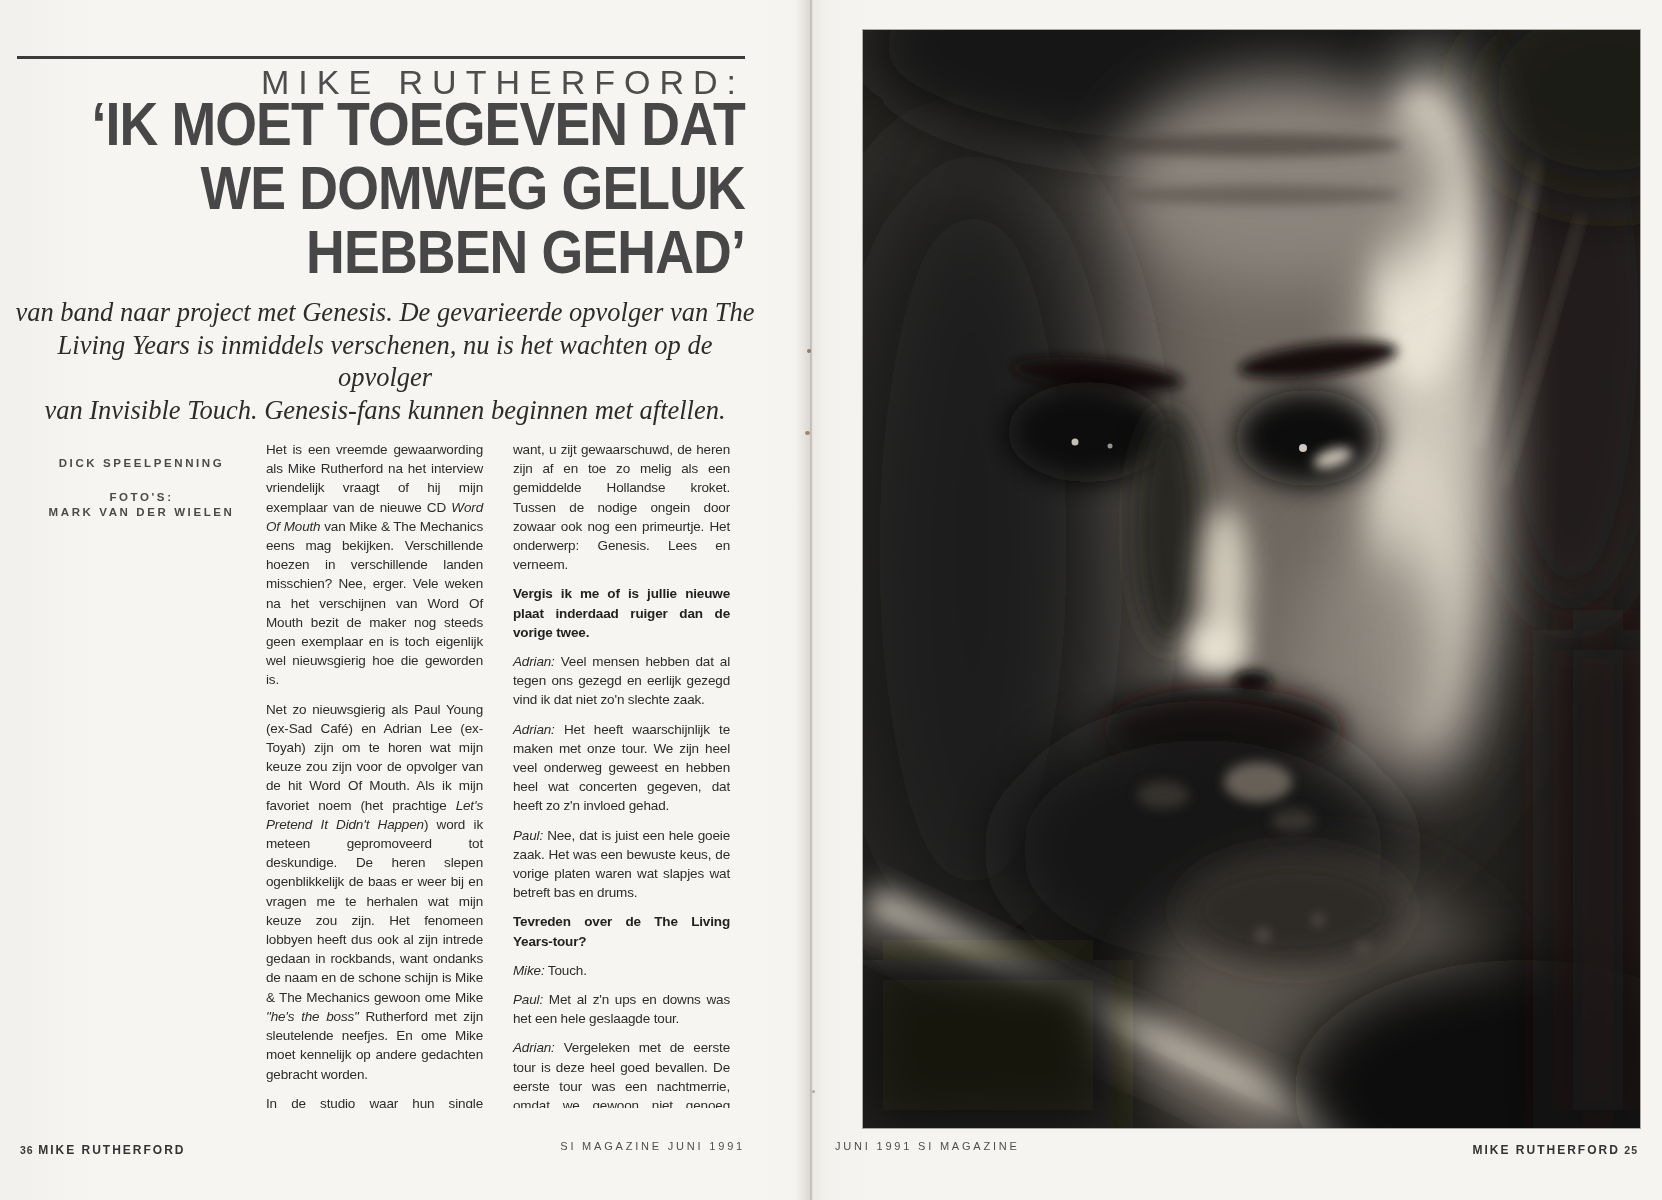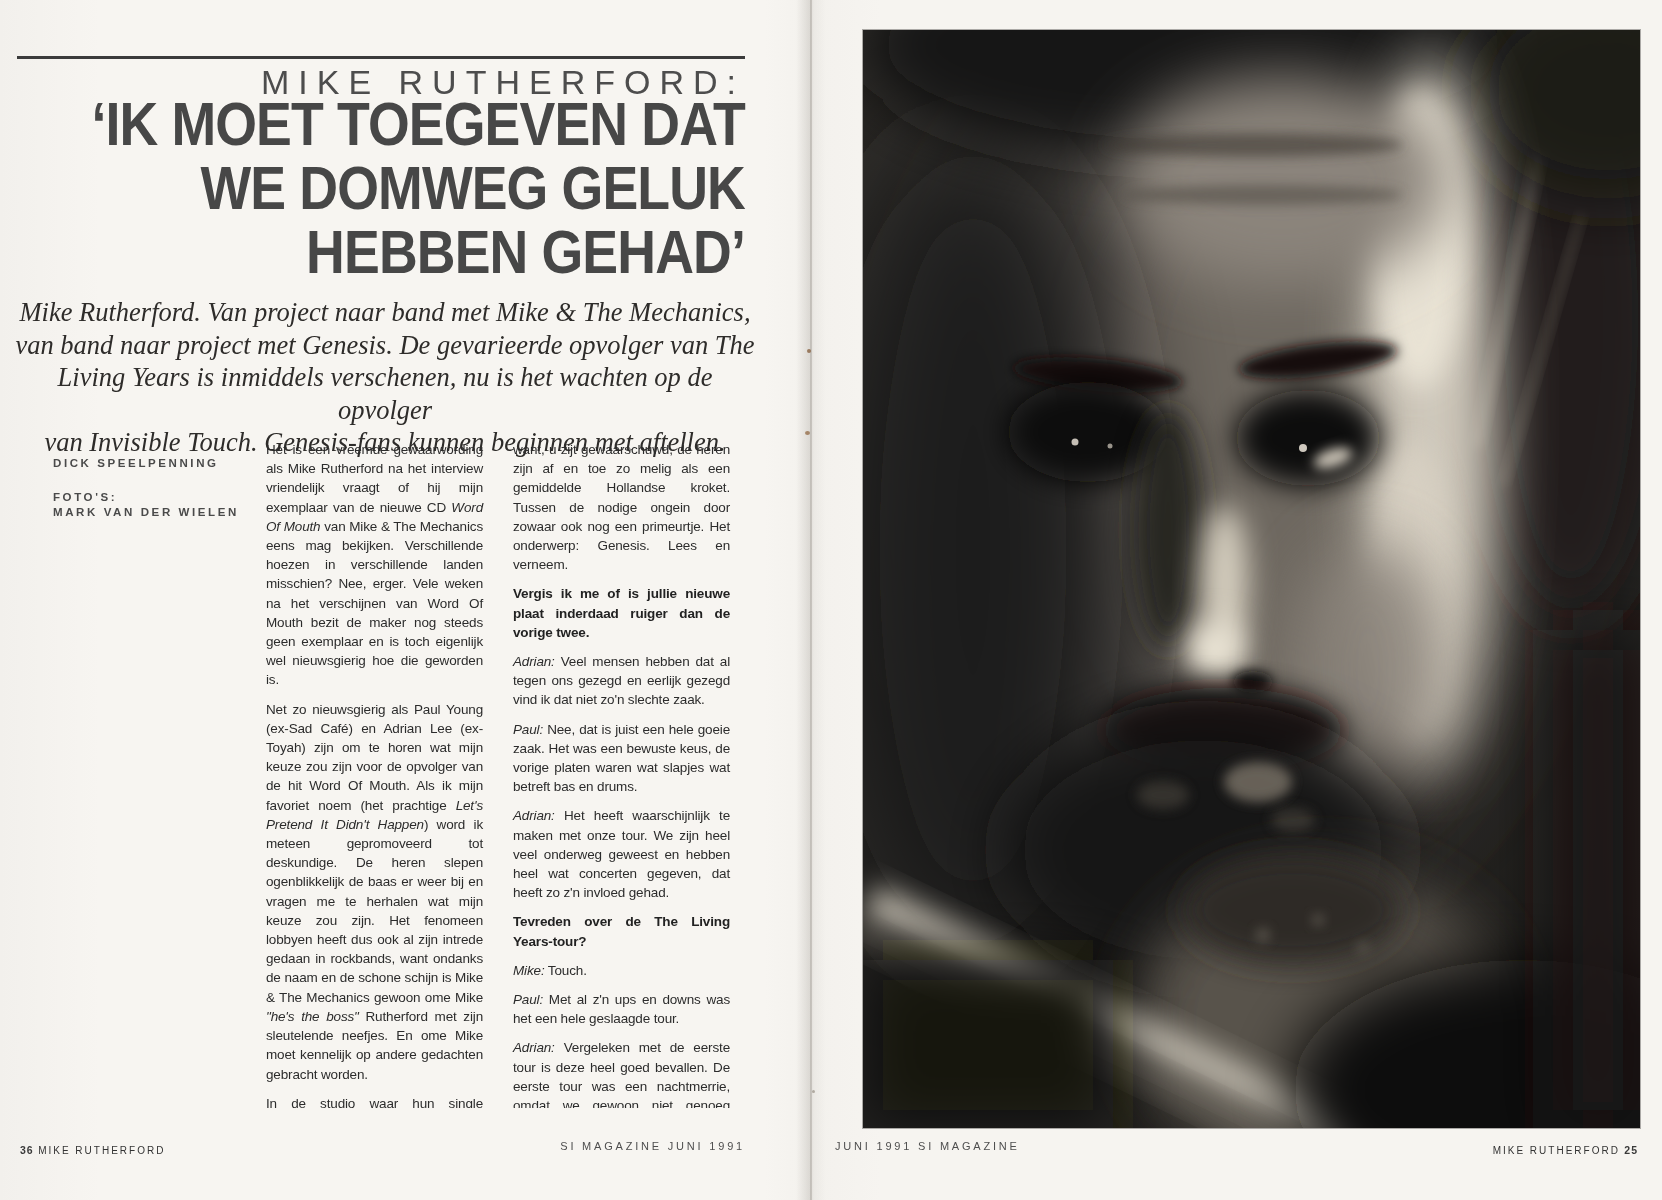--- a/index.html
+++ b/index.html
@@ -18,36 +18,36 @@
     position:absolute;left:-40px;right:917px;top:92px;text-align:right;
     font-weight:bold;font-size:61px;line-height:64px;color:#474747;
     transform:scaleX(0.88);transform-origin:top right;letter-spacing:-1px;white-space:nowrap;
   }
   .intro{
     position:absolute;left:10px;right:902px;top:296px;text-align:center;
     font-family:"Liberation Serif",serif;font-style:italic;
     font-size:26.5px;line-height:32.5px;color:#2e2c2a;
   }
   .credits{
-    position:absolute;left:53px;top:456px;width:203px;text-align:left;
+    position:absolute;left:40px;top:456px;width:203px;text-align:center;
     font-size:11.5px;font-weight:bold;letter-spacing:2.6px;color:#4a4a4a;line-height:15px;
   }
   .credit-author{margin-bottom:19px;}
   .columns{
     position:absolute;left:256px;top:430px;width:484px;height:678px;
     display:flex;gap:10px;overflow:hidden;
   }
   .col{width:237px;overflow:hidden;}
   .para{margin:10px;text-align:justify;font-size:13.5px;line-height:19.2px;letter-spacing:-0.15px;color:#2c2c2c;}
   .para.q{font-weight:bold;color:#222;}
   .para .i{font-style:italic;}
   
   .footer{position:absolute;top:1140px;white-space:nowrap;}
   .pn{font-size:10.5px;font-weight:bold;color:#3a3a3a;letter-spacing:1px;}
-  .ft{font-size:10px;font-weight:normal;letter-spacing:2px;color:#333;}
+  .ft{font-size:12px;font-weight:bold;letter-spacing:2px;color:#333;}
   .mag{font-size:11px;font-weight:500;letter-spacing:2.8px;color:#4e4e4e;}
   .fl{left:20px;}
   .flm{right:917px;}
   .frm{left:835px;}
   .fr{right:24px;padding-left:40px;}
   
   .gutter{
     position:absolute;left:796px;top:0;width:30px;height:1200px;
     background:linear-gradient(90deg,rgba(0,0,0,0) 0%,rgba(95,88,78,0.16) 45%,rgba(95,88,78,0.05) 60%,rgba(0,0,0,0) 100%);
   }
@@ -73,21 +73,20 @@
 
     <div class="kicker">MIKE RUTHERFORD:</div>
 
     <div class="headline">
       <div>‘IK MOET TOEGEVEN DAT</div>
       <div>WE DOMWEG GELUK</div>
       <div>HEBBEN GEHAD’</div>
     </div>
 
     <div class="intro">
-      <div>Mike Rutherford. Van project naar band met Mike &amp; The Mechanics,</div>
       <div>van band naar project met Genesis. De gevarieerde opvolger van The</div>
       <div>Living Years is inmiddels verschenen, nu is het wachten op de opvolger</div>
       <div>van Invisible Touch. Genesis-fans kunnen beginnen met aftellen.</div>
     </div>
 
     <div class="credits">
       <div class="credit-author">DICK SPEELPENNING</div>
       <div>FOTO'S:</div>
       <div>MARK VAN DER WIELEN</div>
     </div>
@@ -95,22 +94,22 @@
     <div class="columns">
       <div class="col">
           <p class="para"><span>Het is een vreemde gewaarwording als Mike Rutherford na het interview vriendelijk vraagt of hij mijn exemplaar van de nieuwe CD </span><span class="i">Word Of Mouth</span><span> van Mike &amp; The Mechanics eens mag bekijken. Verschillende hoezen in verschillende landen misschien? Nee, erger. Vele weken na het verschijnen van Word Of Mouth bezit de maker nog steeds geen exemplaar en is toch eigenlijk wel nieuwsgierig hoe die geworden is.</span></p>
           <p class="para"><span>Net zo nieuwsgierig als Paul Young (ex-Sad Café) en Adrian Lee (ex-Toyah) zijn om te horen wat mijn keuze zou zijn voor de opvolger van de hit Word Of Mouth. Als ik mijn favoriet noem (het prachtige </span><span class="i">Let's Pretend It Didn't Happen</span><span>) word ik meteen gepromoveerd tot deskundige. De heren slepen ogenblikkelijk de baas er weer bij en vragen me te herhalen wat mijn keuze zou zijn. Het fenomeen lobbyen heeft dus ook al zijn intrede gedaan in rockbands, want ondanks de naam en de schone schijn is Mike &amp; The Mechanics gewoon ome Mike </span><span class="i">"he's the boss"</span><span> Rutherford met zijn sleutelende neefjes. En ome Mike moet kennelijk op andere gedachten gebracht worden.</span></p>
           <p class="para"><span>In de studio waar hun single vastgelegd wordt voor Countdown laat Ferrari-freak Peter van Hooke (drums) verstek gaan, maar de grappige Adrian Lee (toetsen), motormuis Paul Young (zang) en de met typisch Britse humor gezegende Mike Rutherford (veel) schuiven welwillend aan. Het vroege opstaan, het reizen en het wachten heeft inmiddels haar werk gedaan,</span></p>
         </div>
       <div class="col">
           <p class="para"><span>want, u zijt gewaarschuwd, de heren zijn af en toe zo melig als een gemiddelde Hollandse kroket. Tussen de nodige ongein door zowaar ook nog een primeurtje. Het onderwerp: Genesis. Lees en verneem.</span></p>
           <p class="para q"><span>Vergis ik me of is jullie nieuwe plaat inderdaad ruiger dan de vorige twee.</span></p>
           <p class="para"><span class="i">Adrian:</span><span> Veel mensen hebben dat al tegen ons gezegd en eerlijk gezegd vind ik dat niet zo'n slechte zaak.</span></p>
+          <p class="para"><span class="i">Adrian:</span><span> Het heeft waarschijnlijk te maken met onze tour. We zijn heel veel onderweg geweest en hebben heel wat concerten gegeven, dat heeft zo z'n invloed gehad.</span></p>
           <p class="para"><span class="i">Paul:</span><span> Nee, dat is juist een hele goeie zaak. Het was een bewuste keus, de vorige platen waren wat slapjes wat betreft bas en drums.</span></p>
-          <p class="para"><span class="i">Adrian:</span><span> Het heeft waarschijnlijk te maken met onze tour. We zijn heel veel onderweg geweest en hebben heel wat concerten gegeven, dat heeft zo z'n invloed gehad.</span></p>
           <p class="para q"><span>Tevreden over de The Living Years-tour?</span></p>
           <p class="para"><span class="i">Mike:</span><span> Touch.</span></p>
           <p class="para"><span class="i">Paul:</span><span> Met al z'n ups en downs was het een hele geslaagde tour.</span></p>
           <p class="para"><span class="i">Adrian:</span><span> Vergeleken met de eerste tour is deze heel goed bevallen. De eerste tour was een nachtmerrie, omdat we gewoon niet genoeg materiaal hadden. We hadden nog maar één plaat en wisten bij God niet hoe we die avond moesten vullen. Bij de vorige tour was dat al makkelijker met twee platen. En nu zelfs drie platen...</span></p>
           <p class="para"><span class="i">Mike:</span><span> "Een hele avond met..."</span></p>
           <p class="para q"><span>Mike, met Genesis waren jullie het op een gegeven moment zat zo lang langs de weg te moeten zitten. Hoe was dat nu?</span></p>
         </div>
     </div>
 
     <div class="footer fl">

